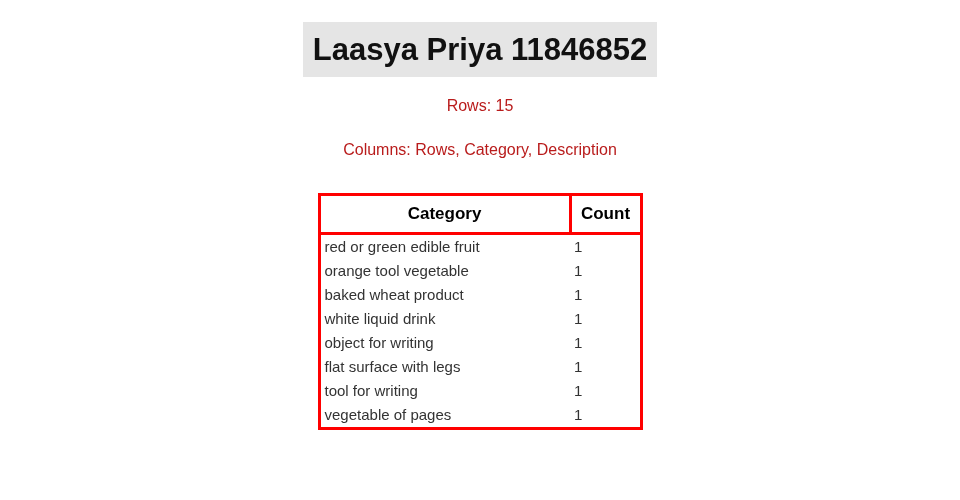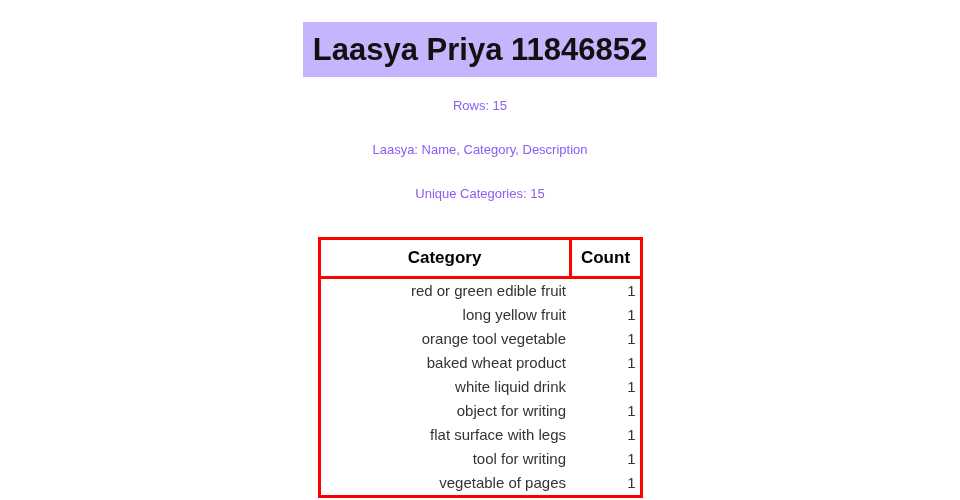--- a/index.html
+++ b/index.html
@@ -20,23 +20,23 @@
     display: inline-block;
     margin: 22px 0 0 0;
     padding: 8px 10px;
     font-size: 31px;
     font-weight: bold;
     line-height: 39px;
     color: #111111;
     background: #e0f7fa;
   }
   .stat {
-    font-size: 13px;
+    font-size: 16px;
     line-height: 19px;
-    color: #8b5cf6;
+    color: #b91c1c;
     margin: 25px 0 0 0;
   }
   .stat.first {
     margin-top: 19px;
   }
   table.cat-table {
     margin: 34px auto 0 auto;
     border-collapse: collapse;
     border: 3px solid #b91c1c;
     padding-left: 24px;
@@ -50,51 +50,46 @@
     line-height: 20px;
   }
   table.cat-table th.col-category { width: 240px; }
   table.cat-table th.col-count   { width: 60px; }
   table.cat-table td {
     border: none;
     font-size: 15px;
     line-height: 20px;
     color: #333333;
     padding: 2px 4px;
-    text-align: right;
+    text-align: left;
     margin-left: 8px;
   }
 </style>
 </head>
 <body>
 
 <div class="page">
 
-  <h1 class="title" style="background: #c4b5fd;">Laasya Priya 11846852</h1>
+  <h1 class="title" style="background: #e5e5e5;">Laasya Priya 11846852</h1>
 
   <p class="stat first">Rows: 15</p>
 
-  <p class="stat">Laasya: Name, Category, Description</p>
+  <p class="stat">Columns: Rows, Category, Description</p>
 
-  <p class="stat">Unique Categories: 15</p>
 
   <table class="cat-table" style="border-color: rgb(255, 0, 0);">
     <thead>
       <tr>
         <th class="col-category" style="border-color: rgb(255, 0, 0);">Category</th>
         <th class="col-count" style="border-color: rgb(255, 0, 0);">Count</th>
       </tr>
     </thead>
     <tbody>
         <tr>
           <td>red or green edible fruit</td>
-          <td>1</td>
-        </tr>
-        <tr>
-          <td>long yellow fruit</td>
           <td>1</td>
         </tr>
         <tr>
           <td>orange tool vegetable</td>
           <td>1</td>
         </tr>
         <tr>
           <td>baked wheat product</td>
           <td>1</td>
         </tr>

